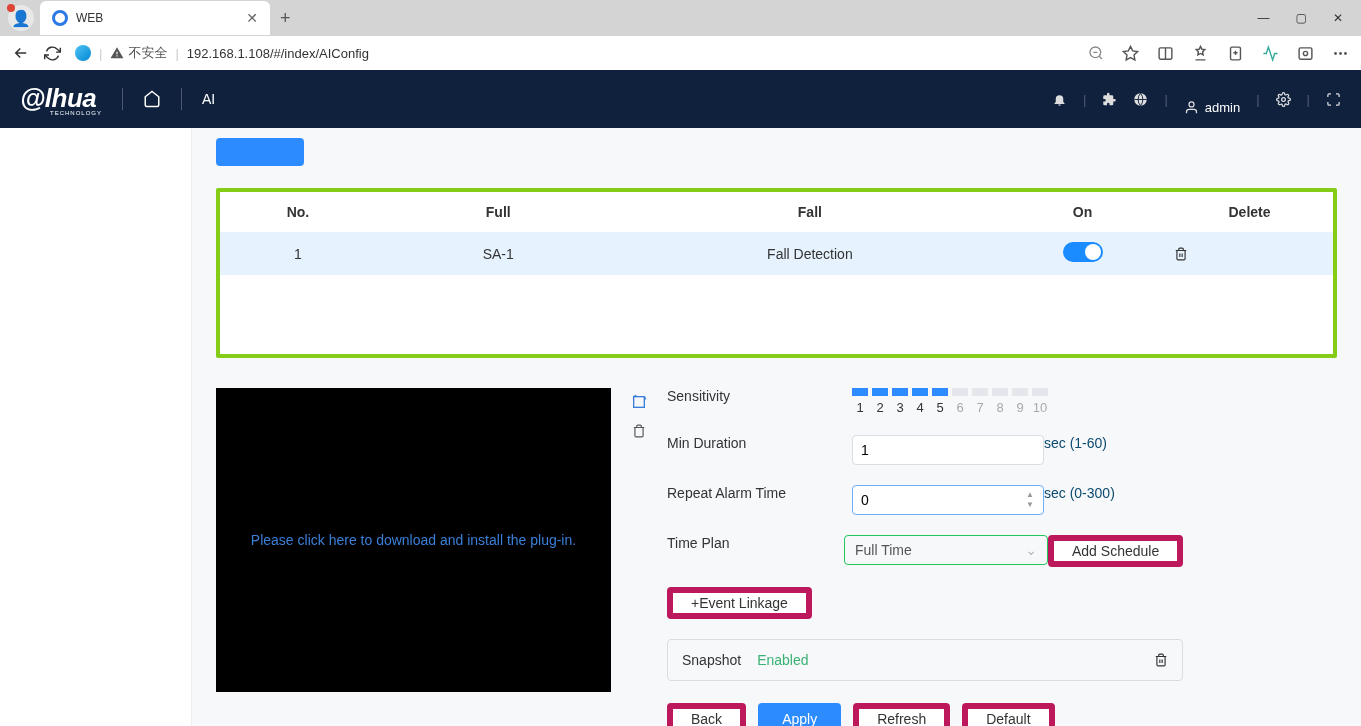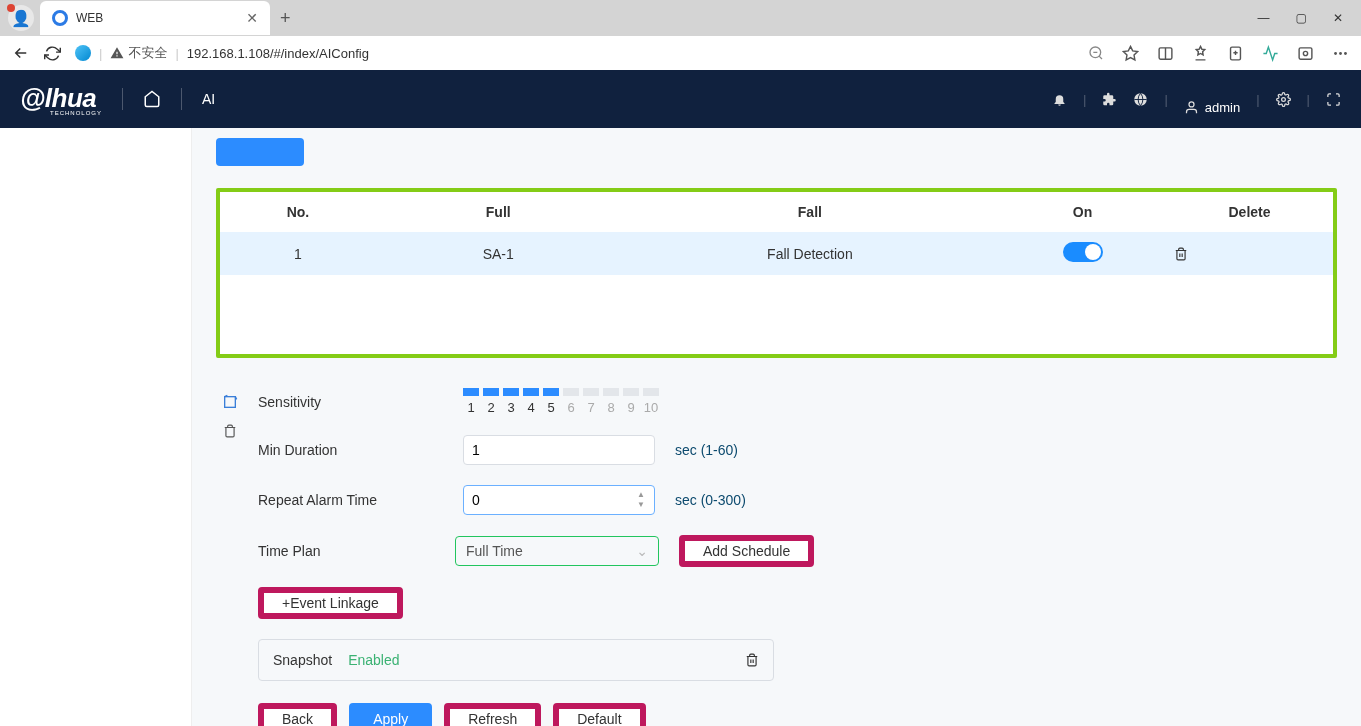--- a/index.html
+++ b/index.html
@@ -57,21 +57,21 @@
 .trash { cursor: pointer; color: #555; }
 
 
 .lower { display: flex; gap: 14px; margin-top: 30px; }
 .video-box { width: 395px; height: 304px; background: #000; display: flex; align-items: center; justify-content: center; color: #3a7fd9; font-size: 14px; text-align: center; padding: 10px; }
 .video-tools { width: 28px; display: flex; flex-direction: column; gap: 14px; align-items: center; padding-top: 6px; }
 .video-tools span { color: #3a7fd9; cursor: pointer; }
 .video-tools .tool-trash { color: #555; }
 
 .form-area { flex: 1; font-size: 14px; color: #333; }
-.form-row { display: flex; align-items: center; margin-bottom: 20px; gap: 20px; }
+.form-row { display: flex; margin-bottom: 20px; gap: 0; }
 .form-label { width: 185px; }
 .sens-wrap { display: flex; flex-direction: column; gap: 4px; }
 .sens-bar { display: flex; gap: 4px; }
 .sens-seg { width: 16px; height: 8px; background: #e3e6ea; }
 .sens-seg.on { background: #2c8cff; }
 .sens-nums { display: flex; gap: 4px; }
 .sens-nums span { width: 16px; text-align: center; color: #aaa; font-size: 13px; }
 .sens-nums span.on { color: #333; }
 .text-input { width: 192px; height: 30px; border: 1px solid #d9dde3; border-radius: 4px; padding: 0 8px; font-size: 14px; }
 .text-input.hl { border-color: #6bb0ff; }
@@ -265,20 +265,23 @@
               <td><span class="toggle"></span></td>
               <td><span class="trash"><svg width="14" height="14" viewBox="0 0 24 24" fill="none" stroke="#333" stroke-width="2">
                       <path d="M3 6h18M8 6V4a2 2 0 012-2h4a2 2 0 012 2v2m3 0v14a2 2 0 01-2 2H7a2 2 0 01-2-2V6h14zM10 11v6M14 11v6"></path>
                     </svg></span></td>
             </tr>
           </tbody>
         </table>
       </div>
 
       <div class="lower">
+        <div class="video-box">
+          <span>Please click here to download and install the plug-in.</span>
+        </div>
         <div class="video-tools">
           <span>
               <svg width="16" height="16" viewBox="0 0 24 24" fill="none" stroke="#3a7fd9" stroke-width="2">
                 <rect x="4" y="4" width="16" height="16"></rect>
                 <path d="M4 4l4-2M20 4l2 4"></path>
               </svg>
             </span>
           <span class="tool-trash">
               <svg width="14" height="14" viewBox="0 0 24 24" fill="none" stroke="#555" stroke-width="2">
                 <path d="M3 6h18M8 6V4a2 2 0 012-2h4a2 2 0 012 2v2m3 0v14a2 2 0 01-2 2H7a2 2 0 01-2-2V6h14z"></path>

